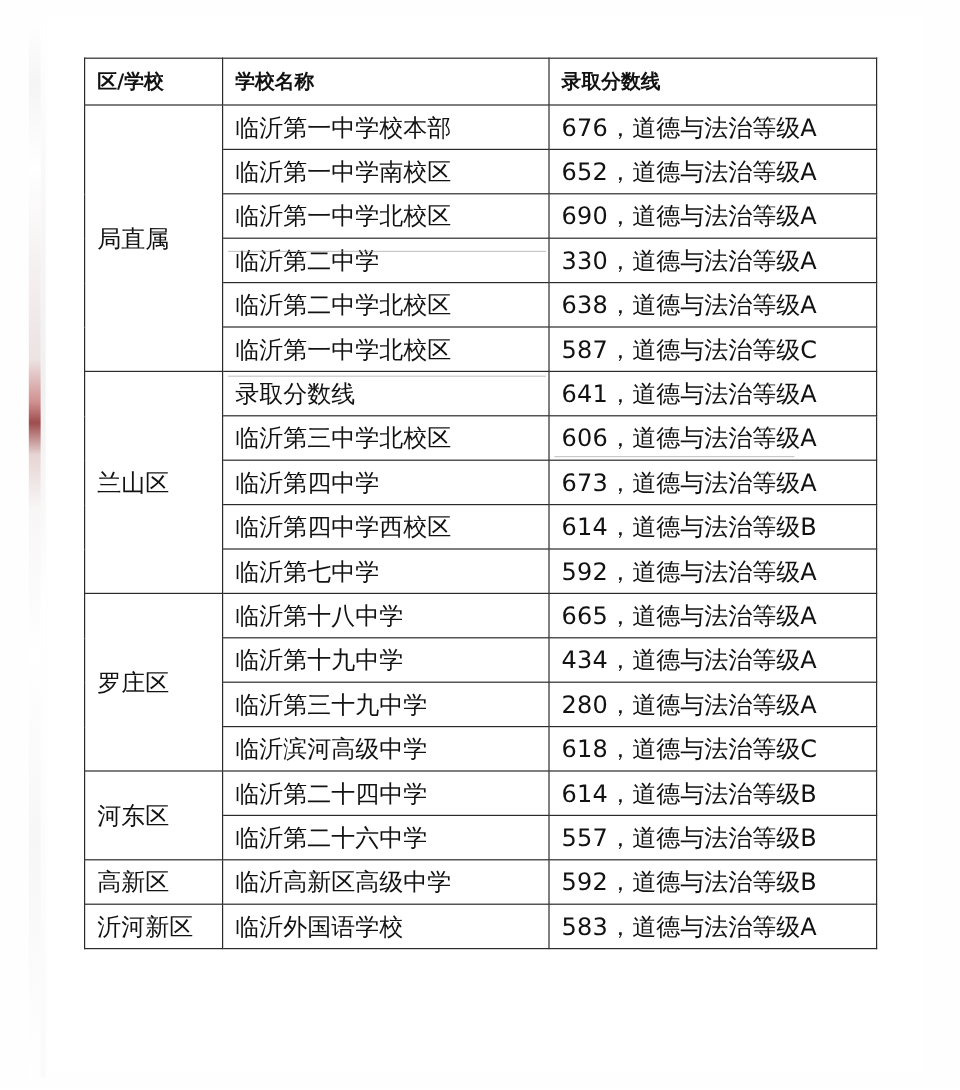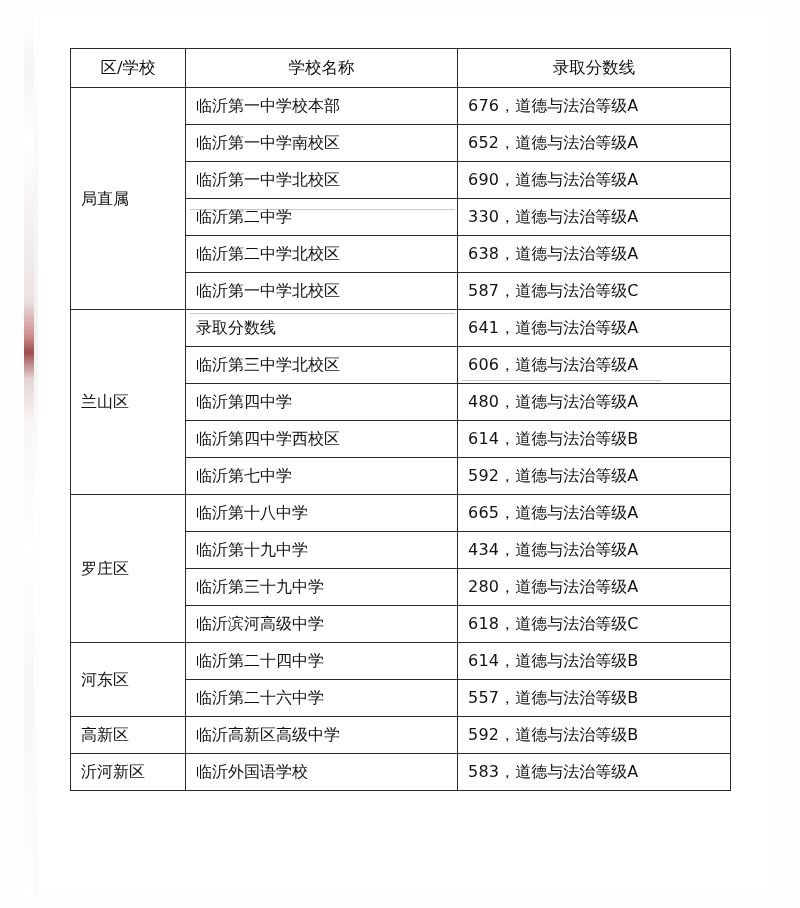--- a/index.html
+++ b/index.html
@@ -64,34 +64,33 @@
     background: #ffffff;
   }
   table.grades col.c-region { width: 115px; }
   table.grades col.c-school { width: 272px; }
   table.grades col.c-score  { width: 273px; }
 
   table.grades th, table.grades td {
     border: 1px solid #2b2b2b;
     padding: 0 10px;
     height: 36px;
-    font-size: 16px;
+    font-size: 20px;
     color: #121212;
     text-align: left;
     vertical-align: middle;
     font-weight: normal;
     line-height: 1.1;
     white-space: nowrap;
     background: #ffffff;
   }
   table.grades thead th {
-    font-weight: normal;
+    font-weight: bold;
     height: 38px;
     font-size: 16.5px;
-    text-align: center;
   }
   td.region {
     text-align: left;
     font-size: 16.5px;
   }
   .score-num { letter-spacing: .2px; }
   .score-rest { }
 
   .strike-line {
     position: absolute;
@@ -151,21 +150,21 @@
           <td class="region" rowspan="5">兰山区</td>
           <td>录取分数线</td>
           <td><span class="score-num">641</span><span class="score-rest">，道德与法治等级A</span></td>
         </tr>
         <tr>
           <td>临沂第三中学北校区</td>
           <td><span class="score-num">606</span><span class="score-rest">，道德与法治等级A</span></td>
         </tr>
         <tr>
           <td>临沂第四中学</td>
-          <td><span class="score-num">480</span><span class="score-rest">，道德与法治等级A</span></td>
+          <td><span class="score-num">673</span><span class="score-rest">，道德与法治等级A</span></td>
         </tr>
         <tr>
           <td>临沂第四中学西校区</td>
           <td><span class="score-num">614</span><span class="score-rest">，道德与法治等级B</span></td>
         </tr>
         <tr>
           <td>临沂第七中学</td>
           <td><span class="score-num">592</span><span class="score-rest">，道德与法治等级A</span></td>
         </tr>
         <tr>

